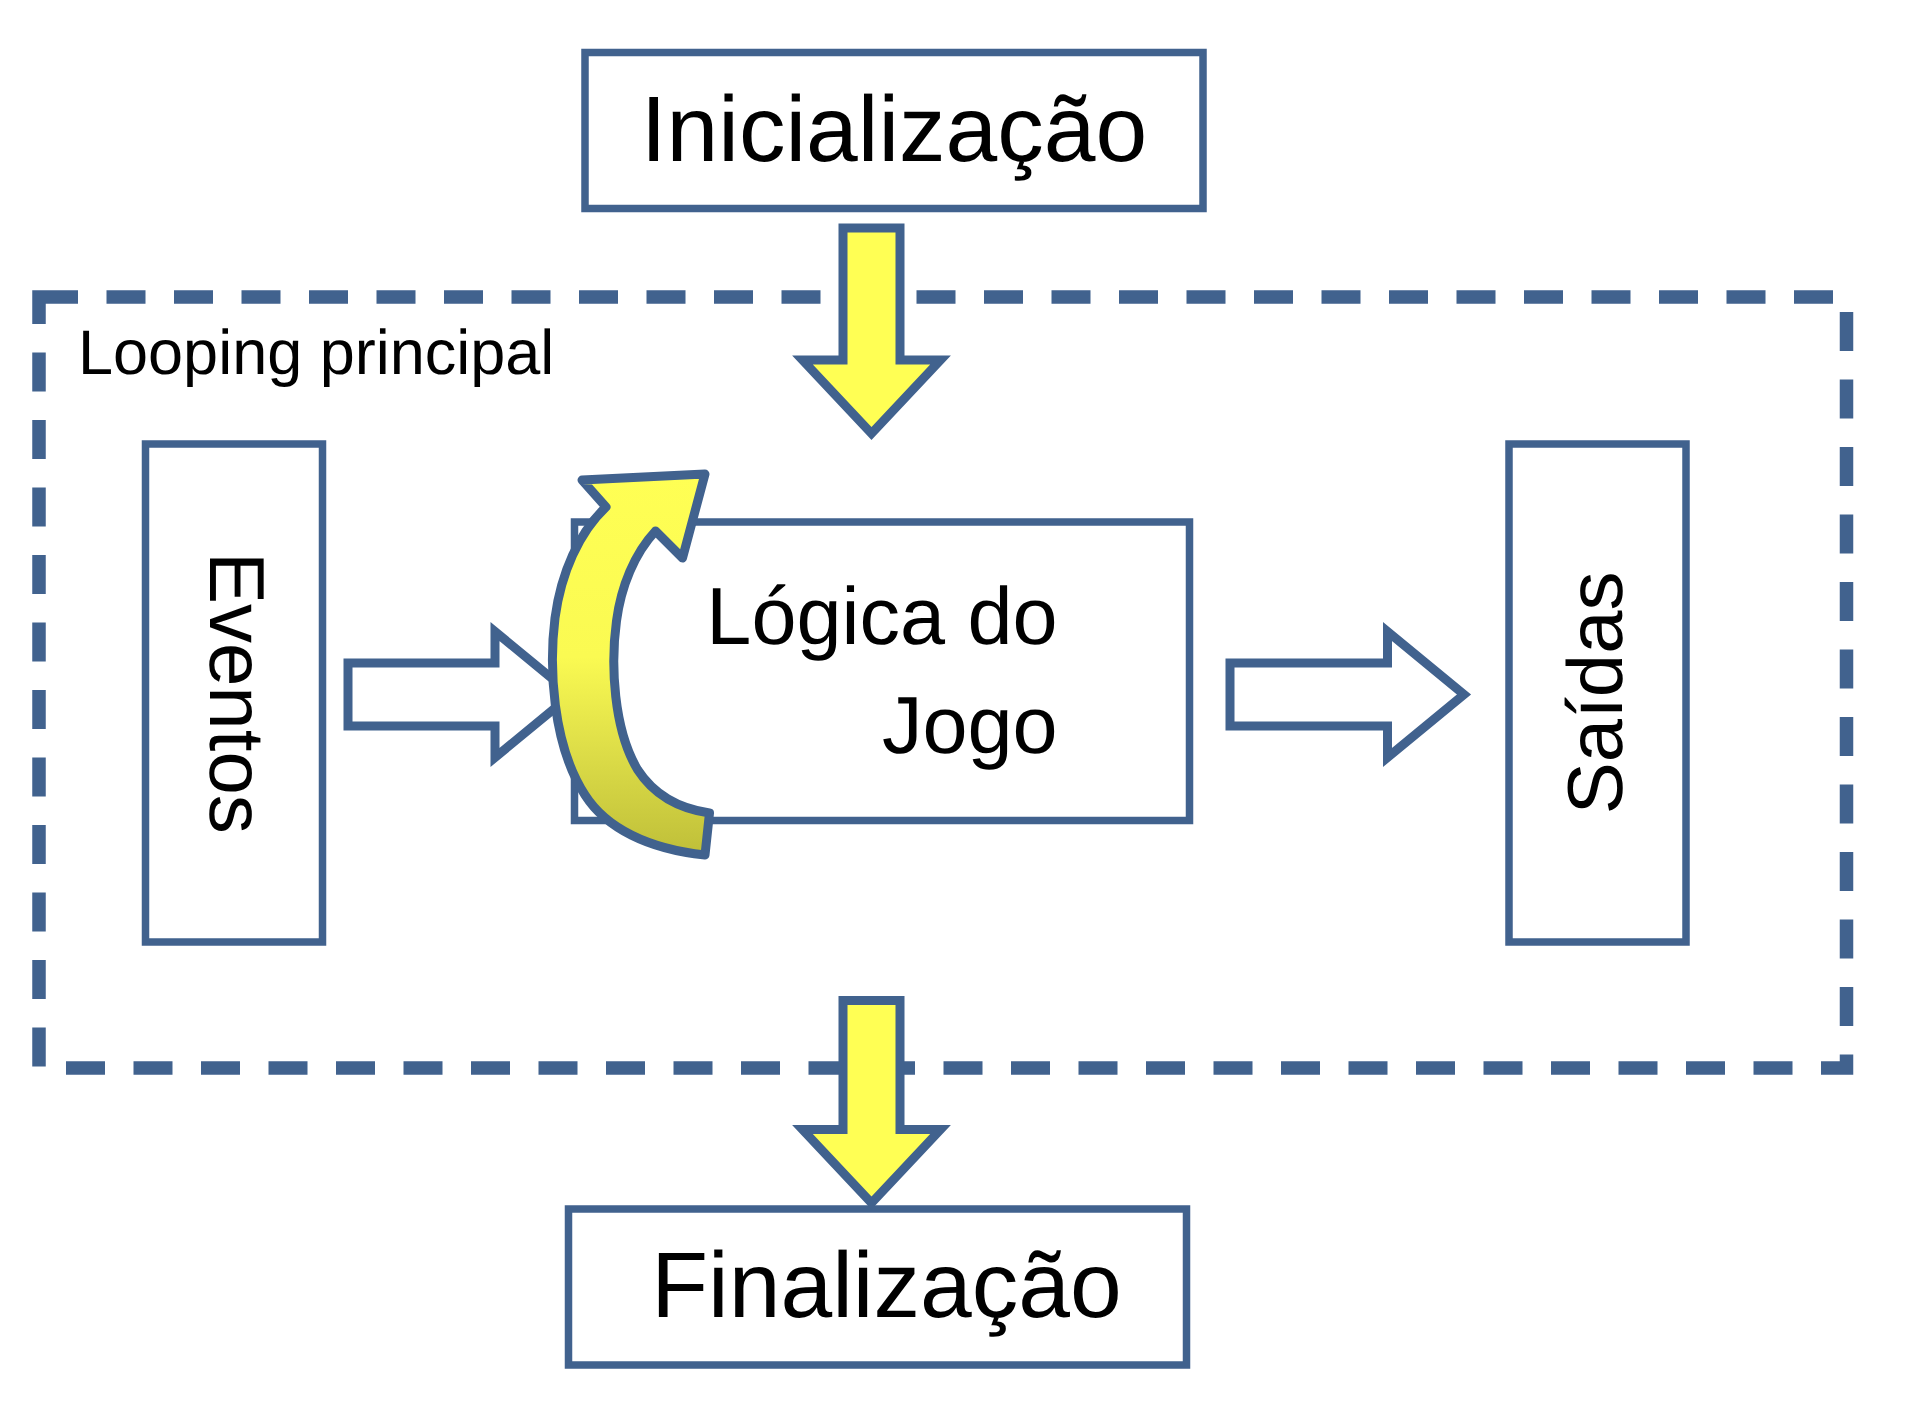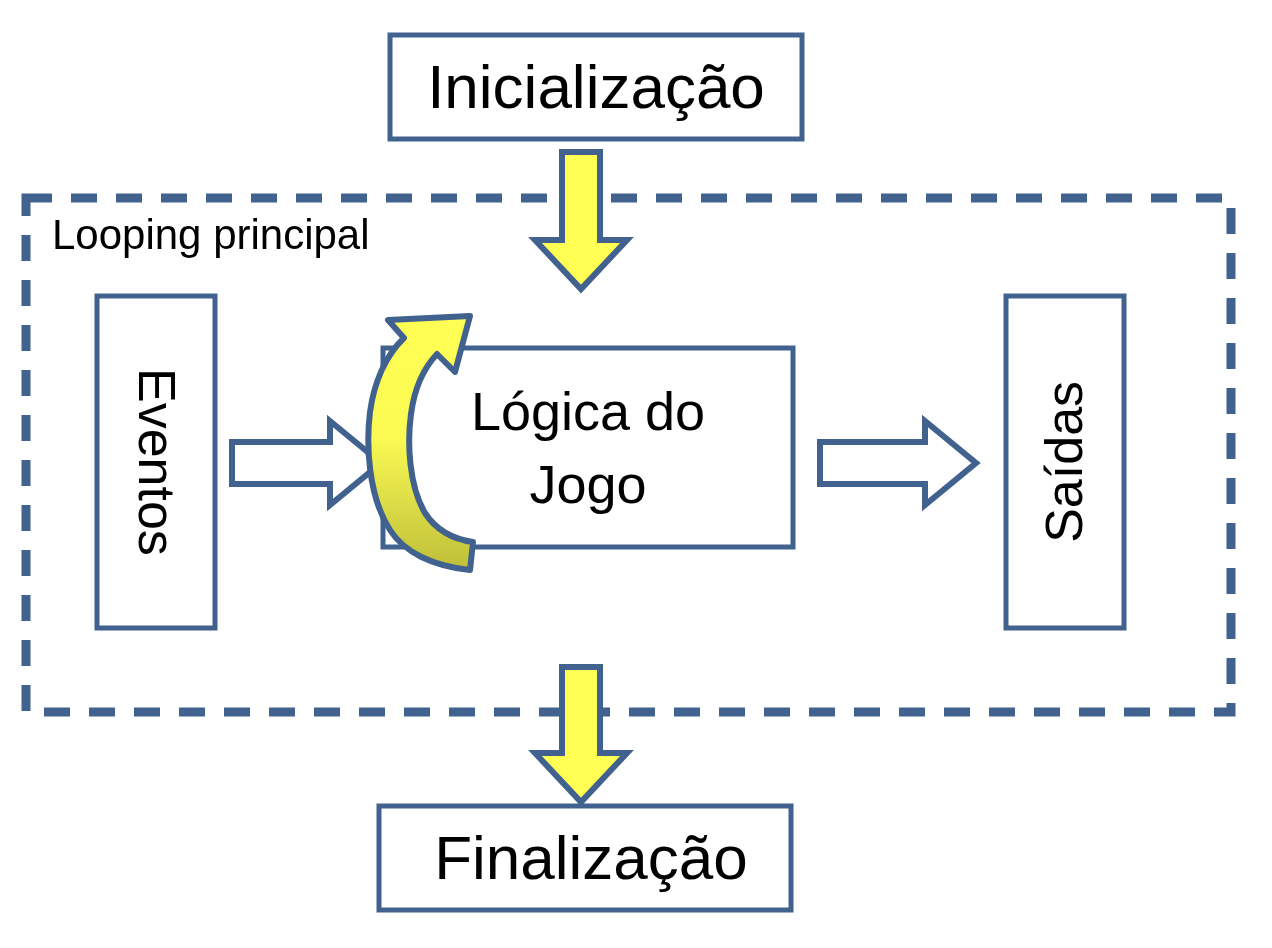--- a/index.html
+++ b/index.html
@@ -41,20 +41,21 @@
     font-size: 62px;
   }
   .lbl-finalizacao {
     left: 381px; top: 806px; width: 420px; height: 104px;
     font-size: 62px;
   }
   .lbl-logica {
     left: 383px; top: 348px; width: 410px; height: 199px;
     font-size: 54px;
     line-height: 1.35;
+    text-align: right;
   }
   .lbl-loop-title {
     left: 52px; top: 208px; width: 420px; height: 54px;
     justify-content: flex-start;
     font-size: 42px;
   }
   .lbl-eventos {
     left: 97px; top: 296px; width: 118px; height: 332px;
     font-size: 52px;
   }

